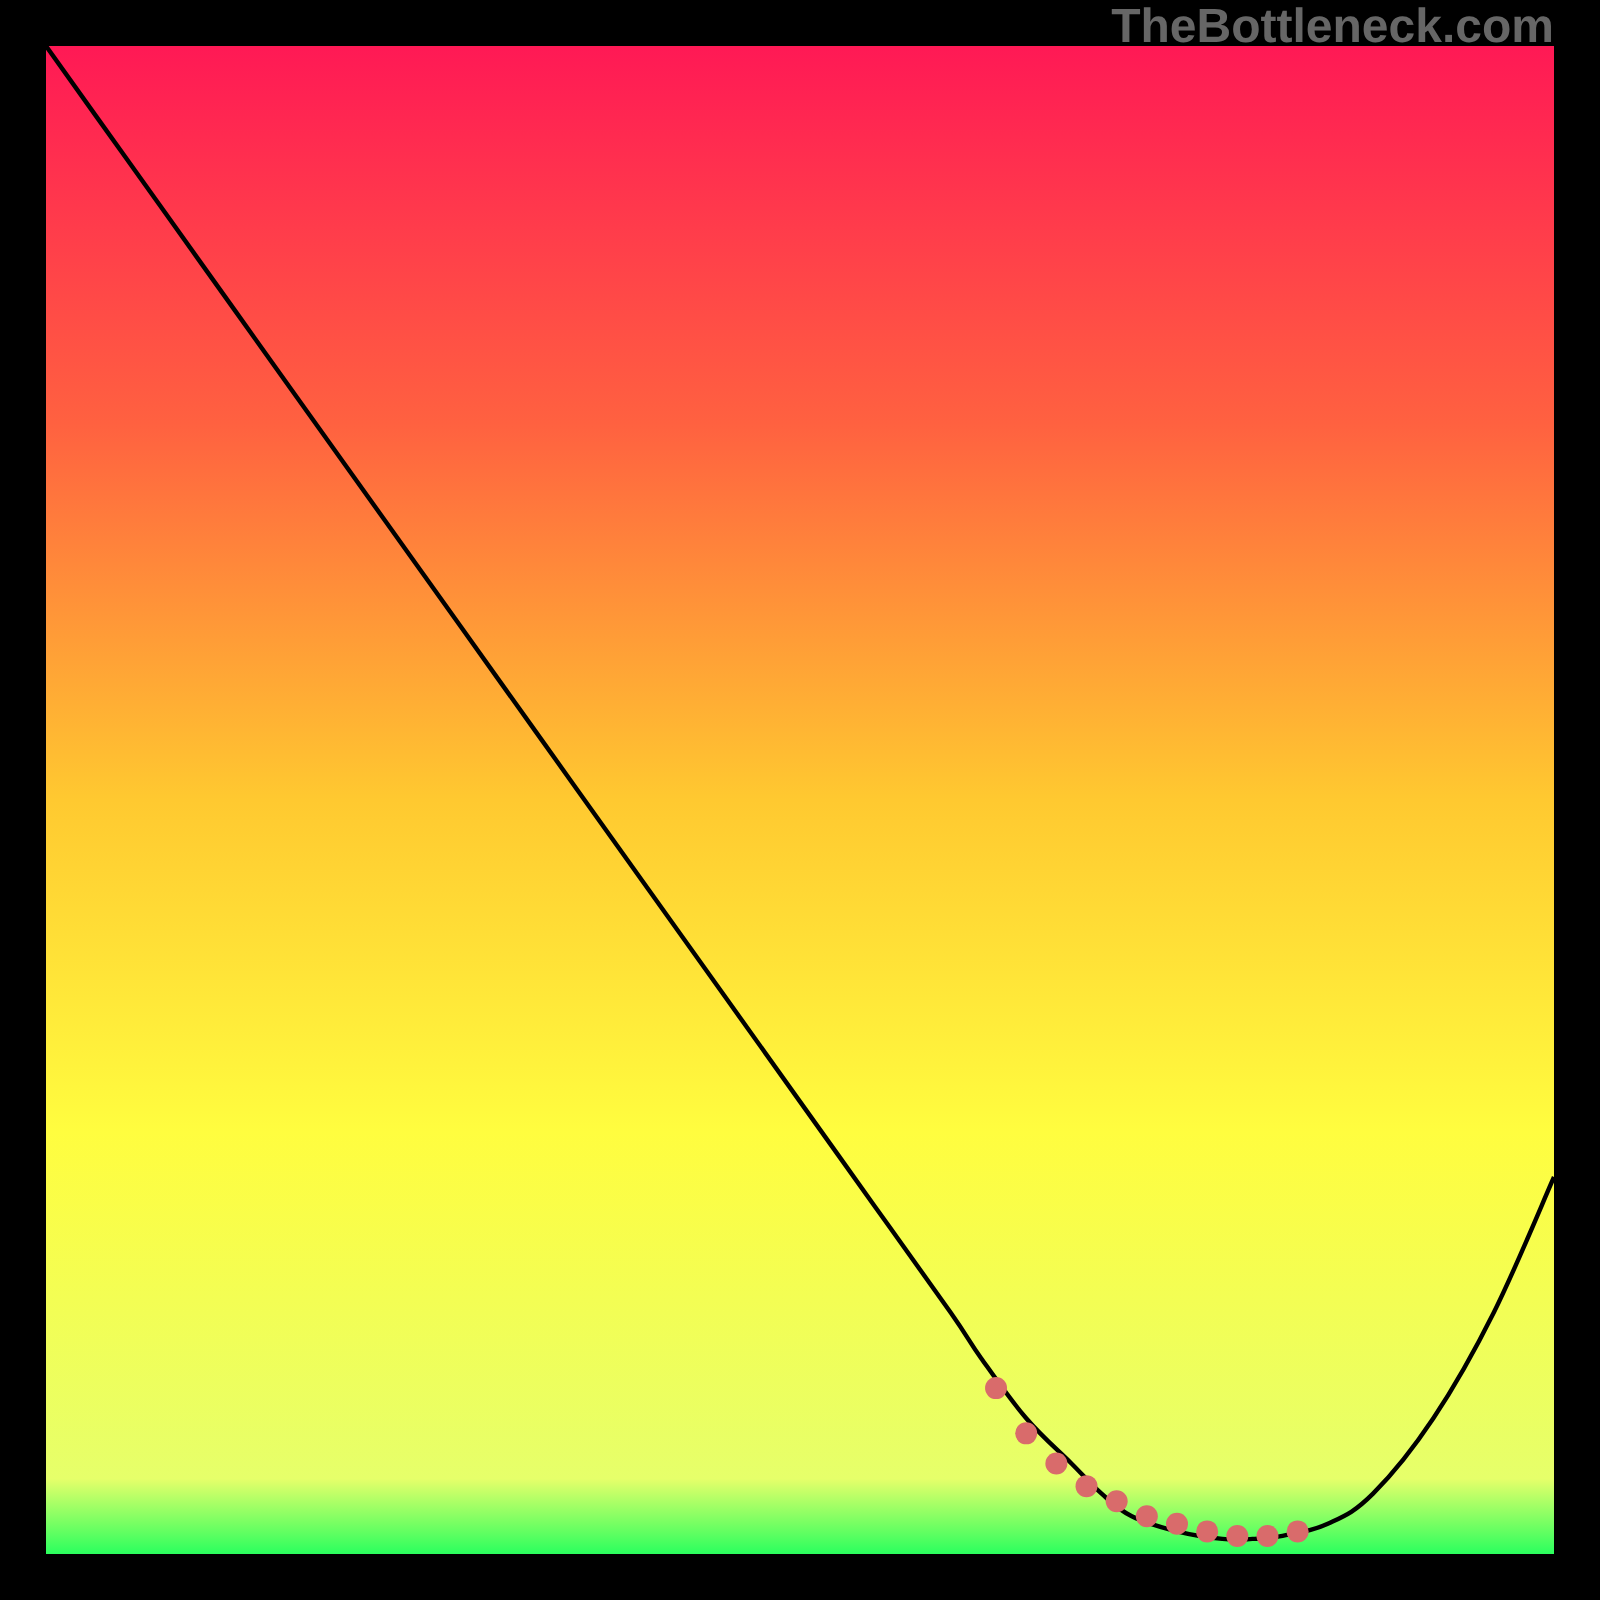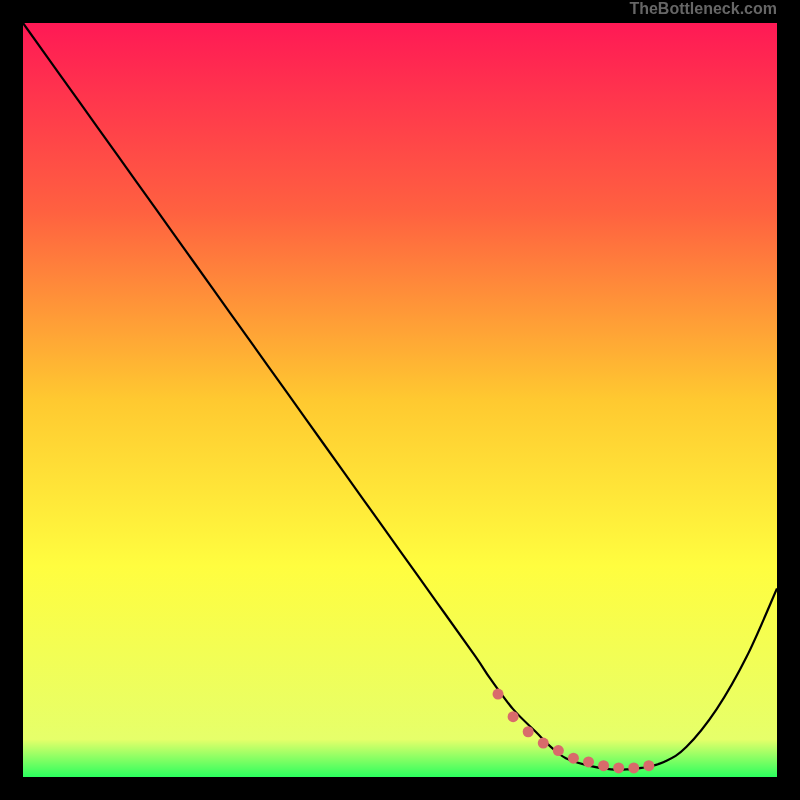--- a/index.html
+++ b/index.html
@@ -15,21 +15,21 @@
     left: 23px;
     top: 23px;
     width: 754px;
     height: 754px;
   }
   .watermark {
     position: absolute;
     top: 0px;
     right: 23px;
     font-family: Arial, Helvetica, sans-serif;
-    font-size: 16px;
+    font-size: 24px;
     font-weight: bold;
     color: #666;
     z-index: 10;
   }
   svg { display: block; }
 </style>
 </head>
 <body>
 
 <div class="chart-container">

